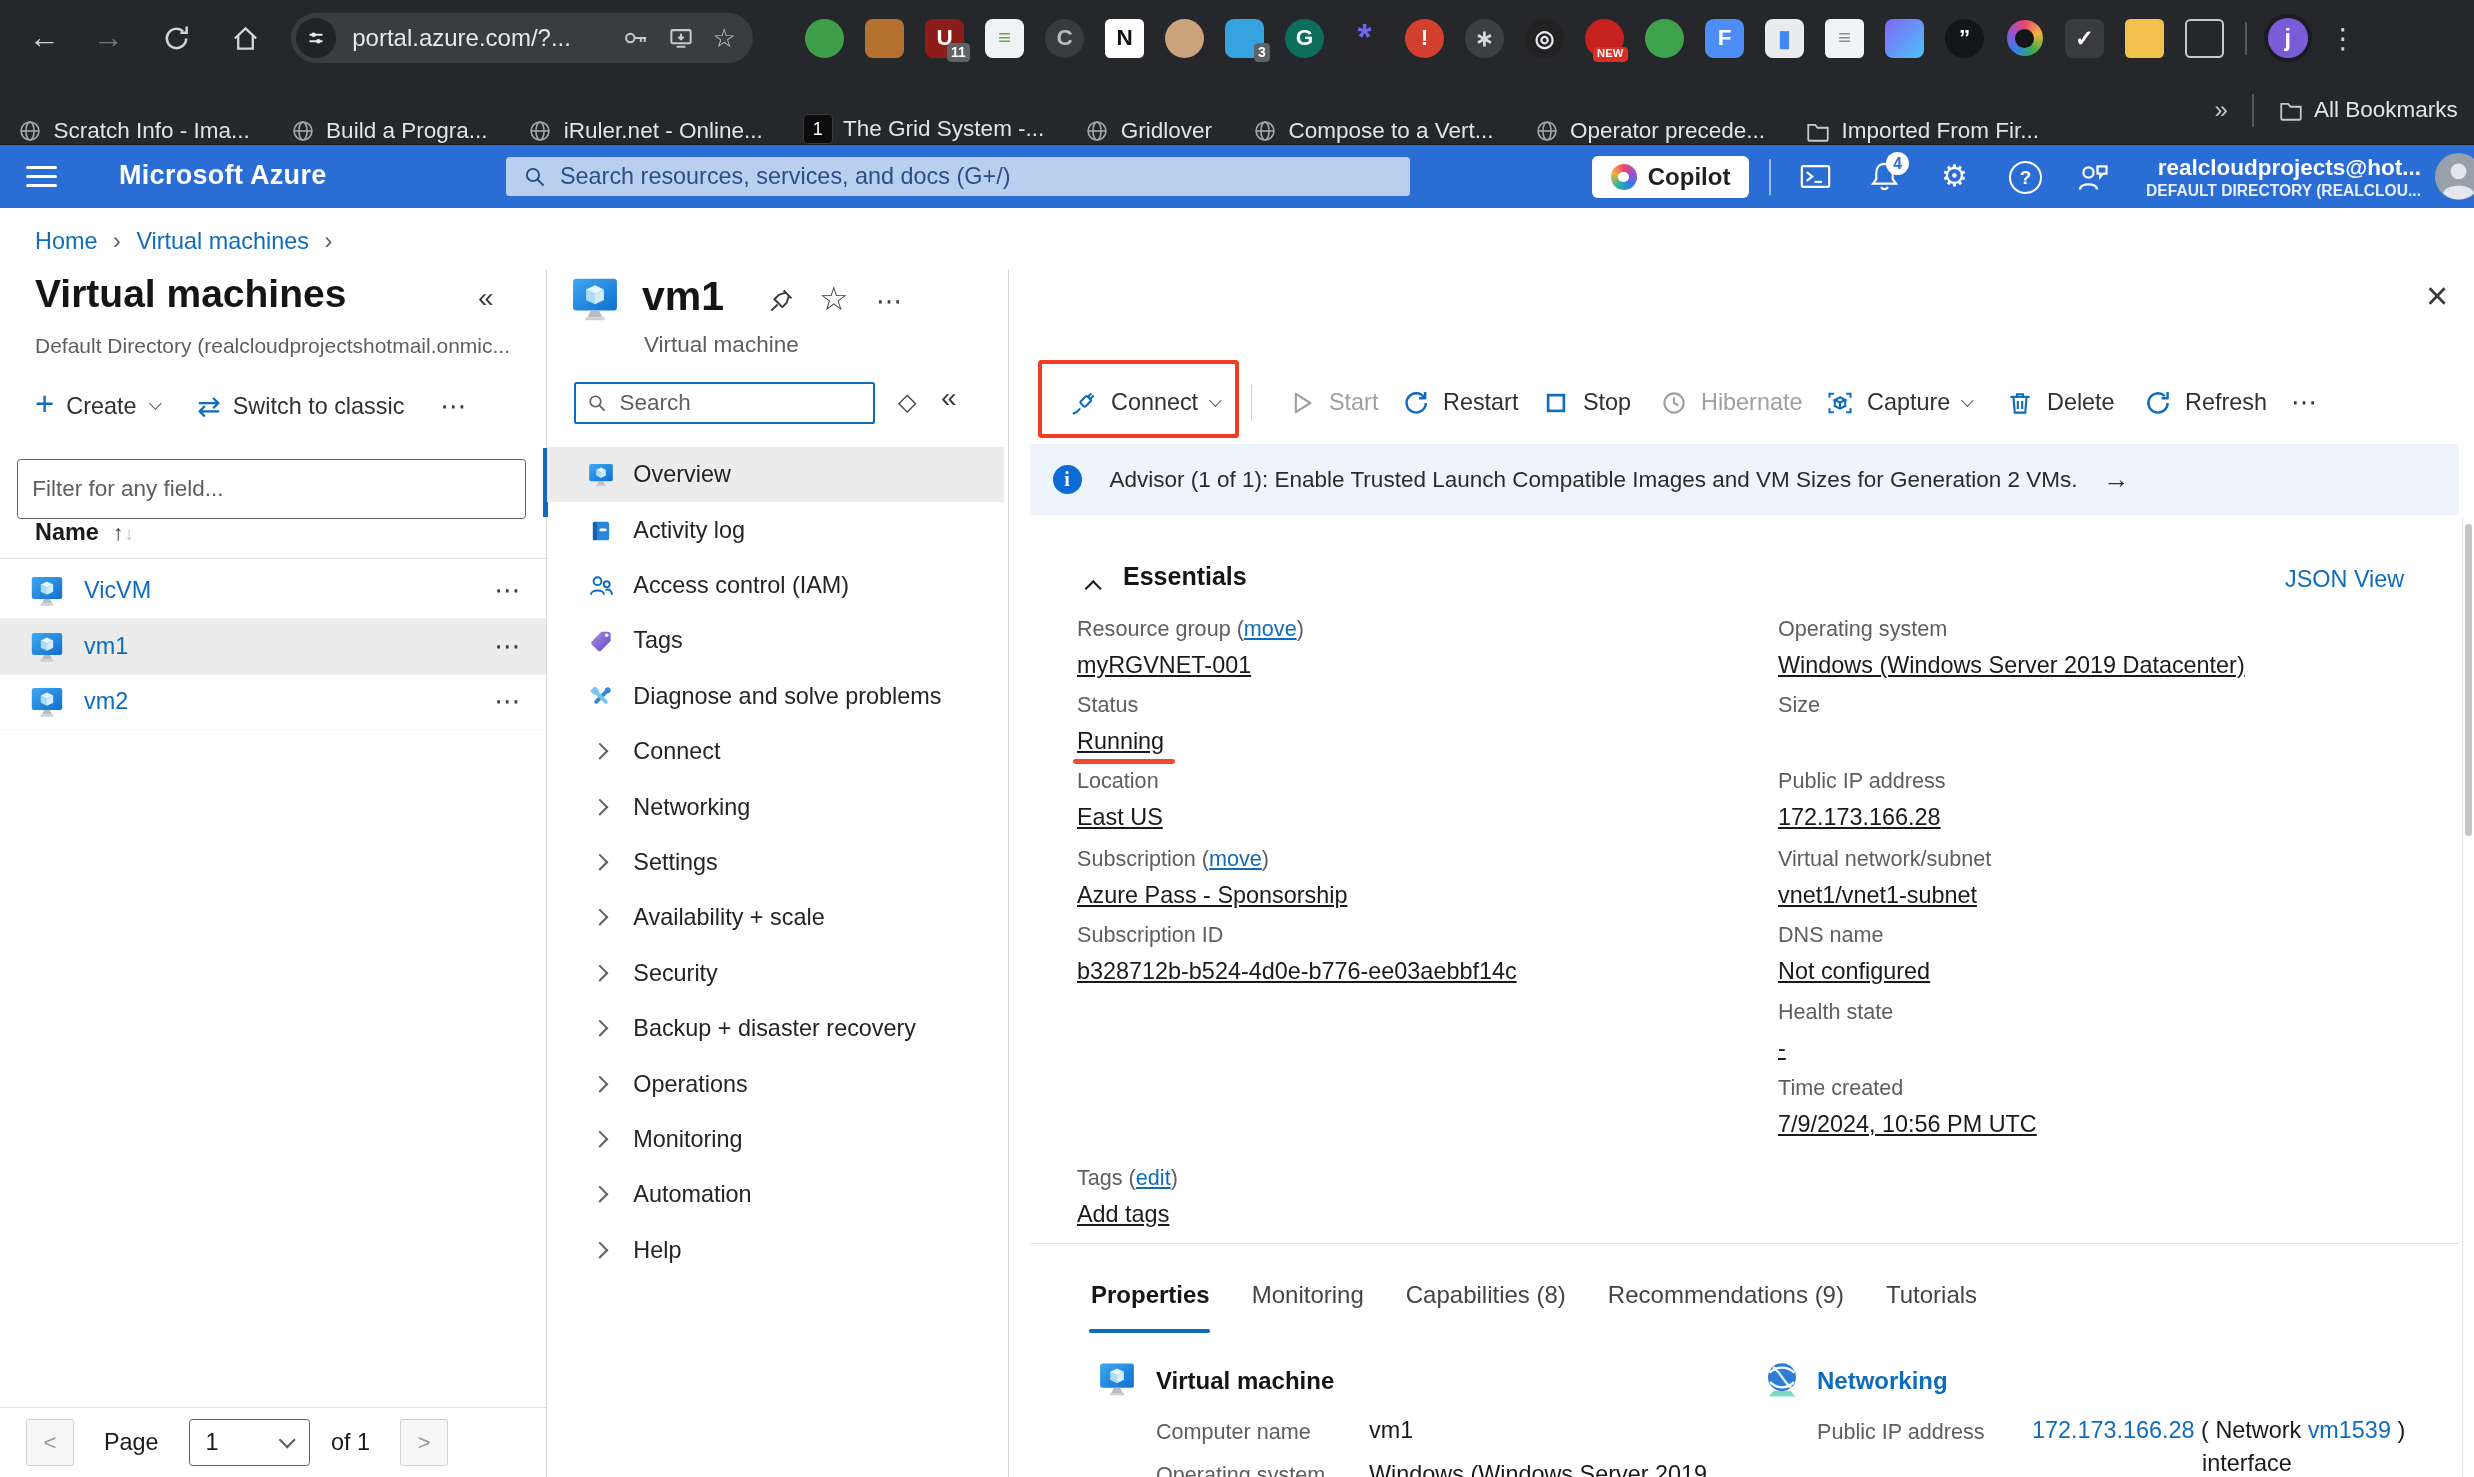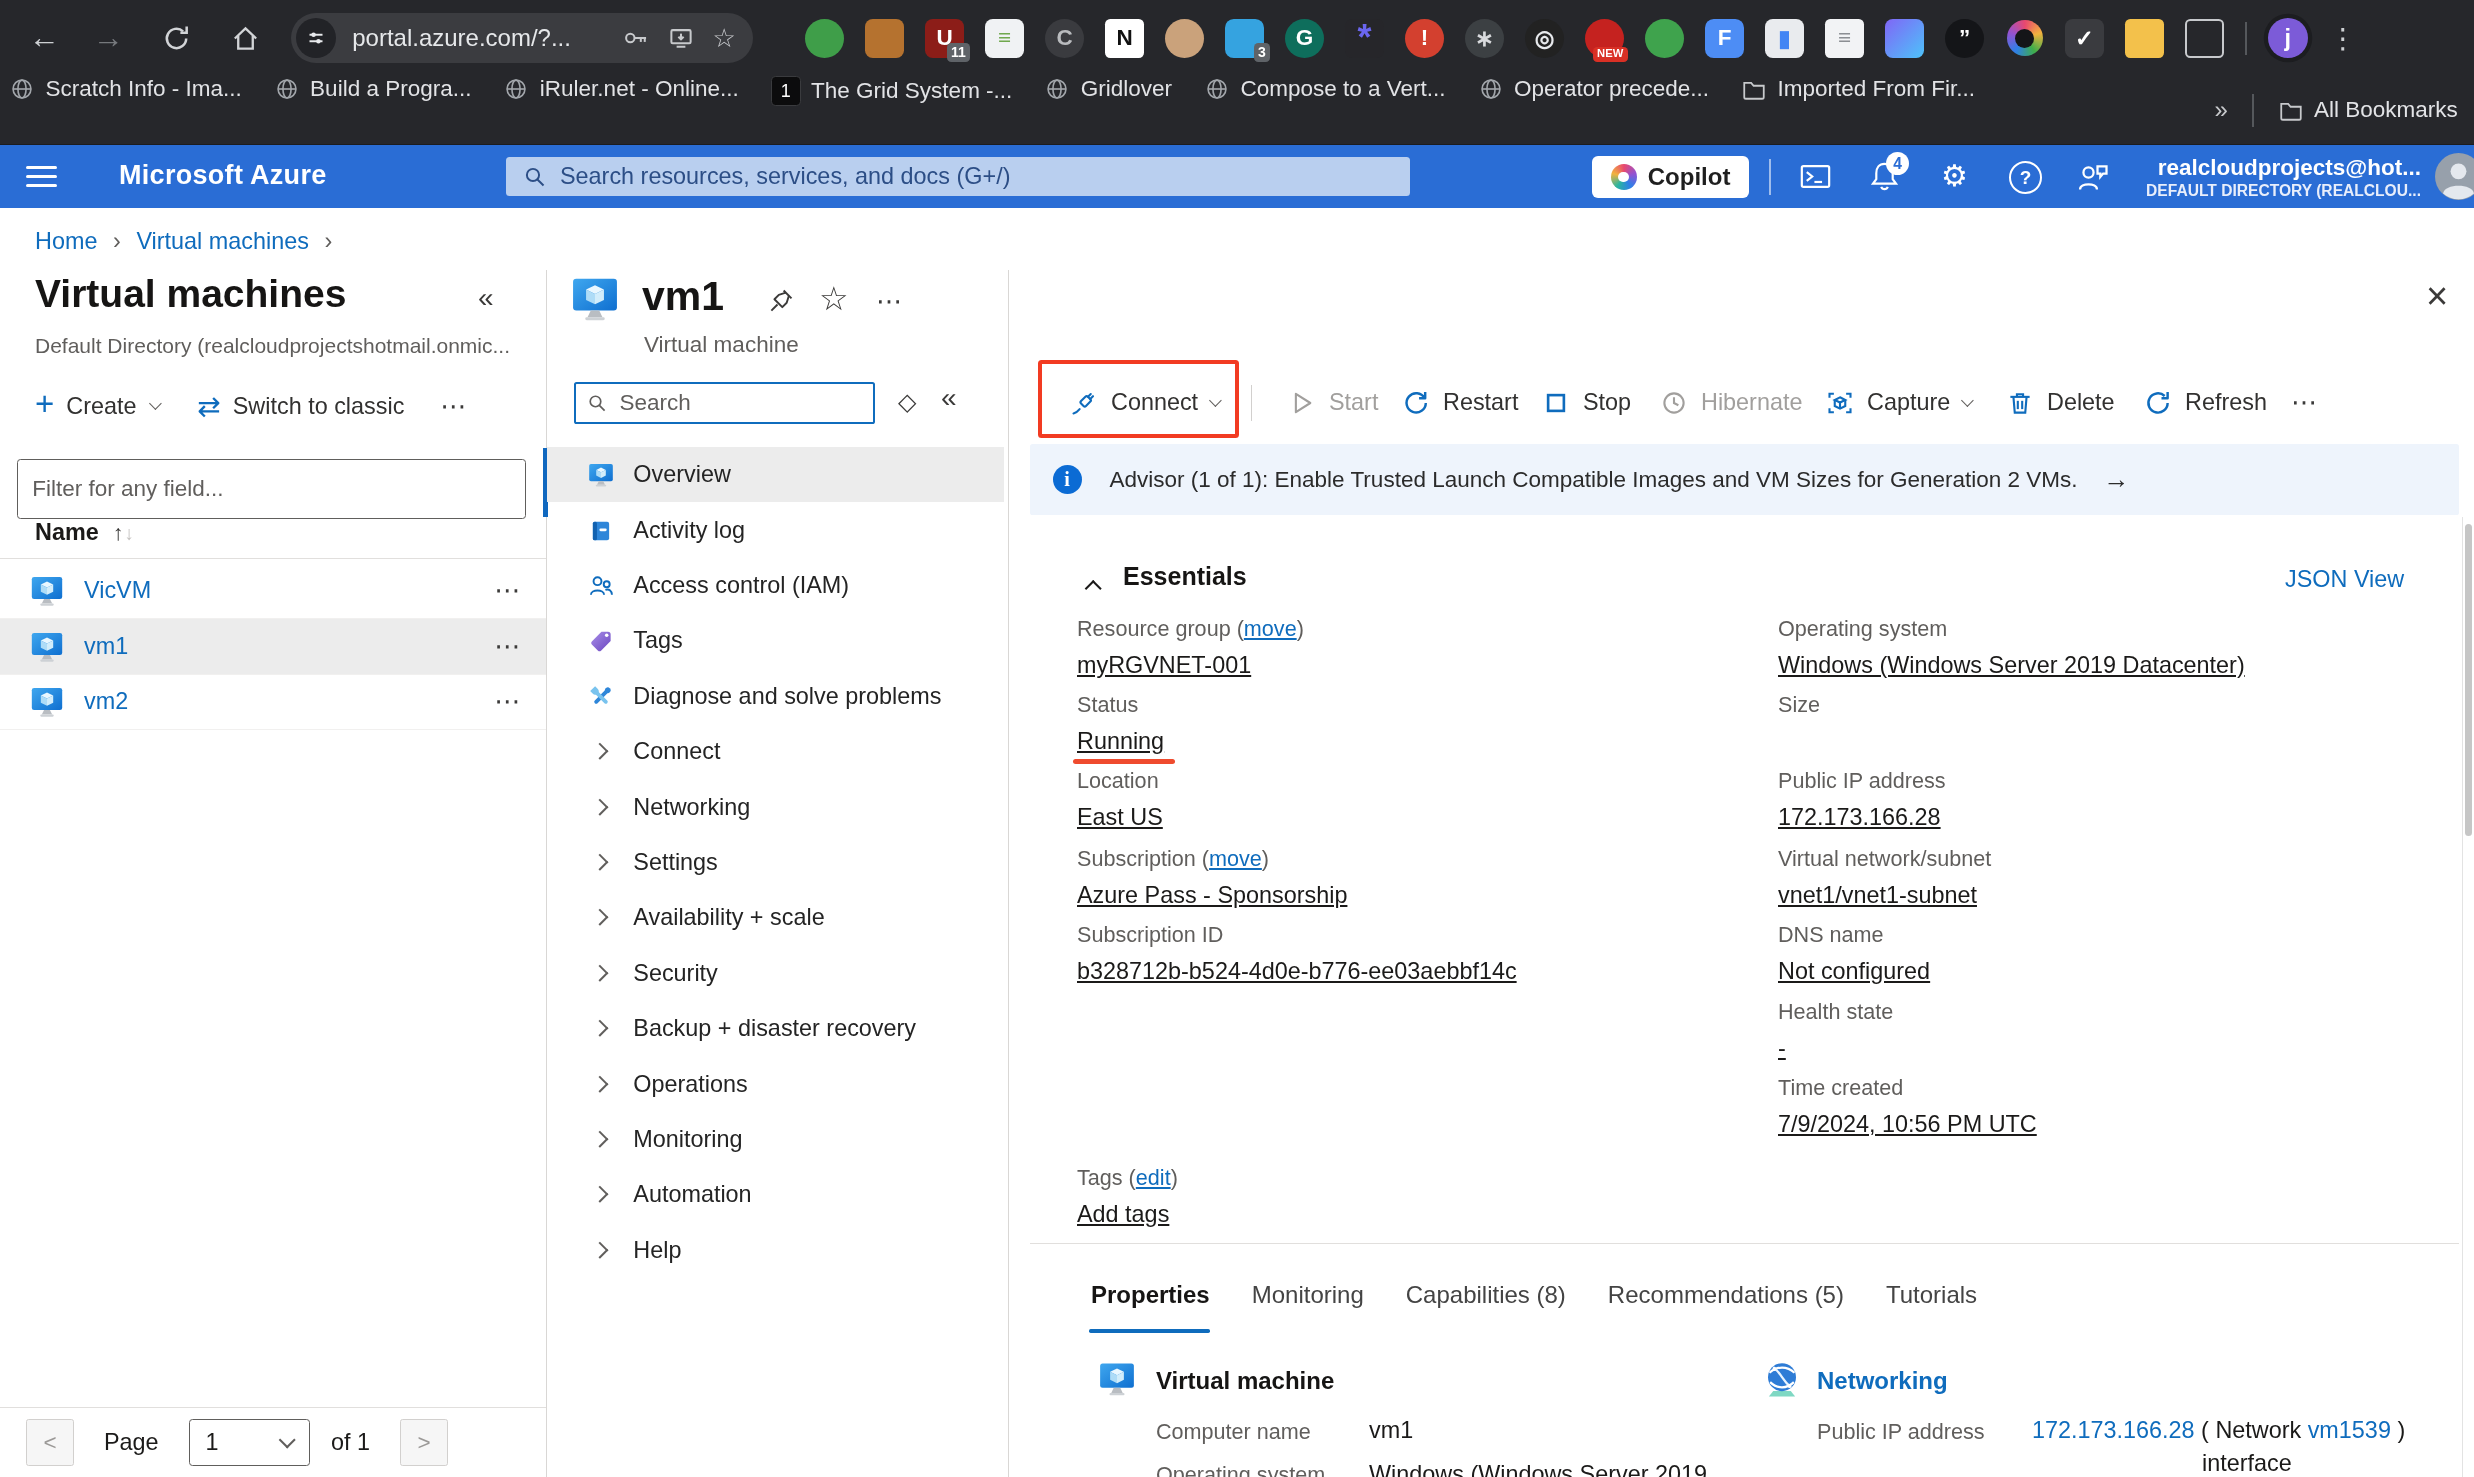--- a/index.html
+++ b/index.html
@@ -20,21 +20,21 @@
   .star-g{font-size:26px;color:#c7c9cc;line-height:1;}
   .extrow{position:absolute;left:805px;top:18px;display:flex;gap:21px;align-items:center;}
   .ext{width:39px;height:39px;border-radius:7.8px;display:flex;align-items:center;justify-content:center;font-size:22.5px;font-weight:bold;position:relative;flex:none;}
   .xbadge{position:absolute;bottom:-4.3px;right:-6px;background:#5f6368;color:#fff;font-size:14px;border-radius:4.3px;padding:0.9px 4.3px;font-weight:700;line-height:1.2;}
   .xbadge.newb{background:#d93025;right:-3.5px;font-size:11.2px;}
   .rainbow{width:36px;height:36px;border-radius:50%;background:conic-gradient(#e8486f,#f2b23e,#3fae49,#2f7fe8,#9353d2,#e8486f);display:flex;align-items:center;justify-content:center;}
   .rainbow span{width:19px;height:19px;border-radius:50%;background:#141518;}
   .bdiv{width:1.7px;height:33px;background:#55585c;}
   .bavatar{width:40px;height:40px;border-radius:50%;background:#7c5bd8;color:#fff;font-size:23.4px;font-weight:700;display:flex;align-items:center;justify-content:center;box-shadow:0 0 0 4.3px #1c1d20;}
   .kebab{font-size:28px;color:#cdd0d3;}
-  .bmrow{position:absolute;left:9px;top:0;height:68px;display:flex;align-items:flex-start;gap:32px;}
+  .bmrow{position:absolute;left:17px;top:0;height:68px;display:flex;align-items:flex-end;gap:40px;}
   .bmi{display:flex;align-items:center;gap:10.4px;font-size:22.5px;color:#e2e3e6;white-space:nowrap;}
   .fav1{width:28px;height:28px;border-radius:4.3px;background:#0c0c0d;border:0.9px solid #3a3b3e;color:#fff;font-size:18px;display:flex;align-items:center;justify-content:center;}
   .bmright{position:absolute;right:17.3px;top:0;height:68px;display:flex;align-items:center;gap:24px;}
 
   
   .azhdr{position:absolute;left:0;top:145px;width:2475px;height:63px;background:#2a6dd5;}
   .hamb{position:absolute;left:26px;top:21px;width:31px;}
   .hamb i{display:block;height:3px;background:#fff;margin-bottom:6px;border-radius:1.7px;}
   .brand{position:absolute;left:119px;top:14.7px;font-size:27px;font-weight:600;color:#fff;letter-spacing:0.3px;}
   .azsearch{position:absolute;left:506px;top:12px;width:904px;height:39px;background:#b9cfef;border-radius:3.5px;display:flex;align-items:center;color:#2c4e86;}
@@ -779,21 +779,21 @@
       <span class="flabel"><span>Tags (</span><span class="lnk">edit</span><span>)</span></span>
       <span class="fval lnk">Add tags</span>
     </div>
 
     <div class="hline" style="left:1030px;width:1429px;top:1243px"></div>
 
     <div class="tabs">
       <span class="act">Properties</span>
       <span>Monitoring</span>
       <span>Capabilities (8)</span>
-      <span>Recommendations (5)</span>
+      <span>Recommendations (9)</span>
       <span>Tutorials</span>
     </div>
     <div class="tabul"></div>
 
     <svg class="abs" style="left:1097px;top:1359px" width="40" height="40" viewBox="0 0 46 46">
         <use href="#i-vm"></use>
       </svg>
     <span class="sechdr" style="left:1156px;top:1367px">Virtual machine</span>
     <span class="prow-l" style="left:1156px;top:1419px">Computer name</span>
     <span class="prow-v" style="left:1369px;top:1417px">vm1</span>

